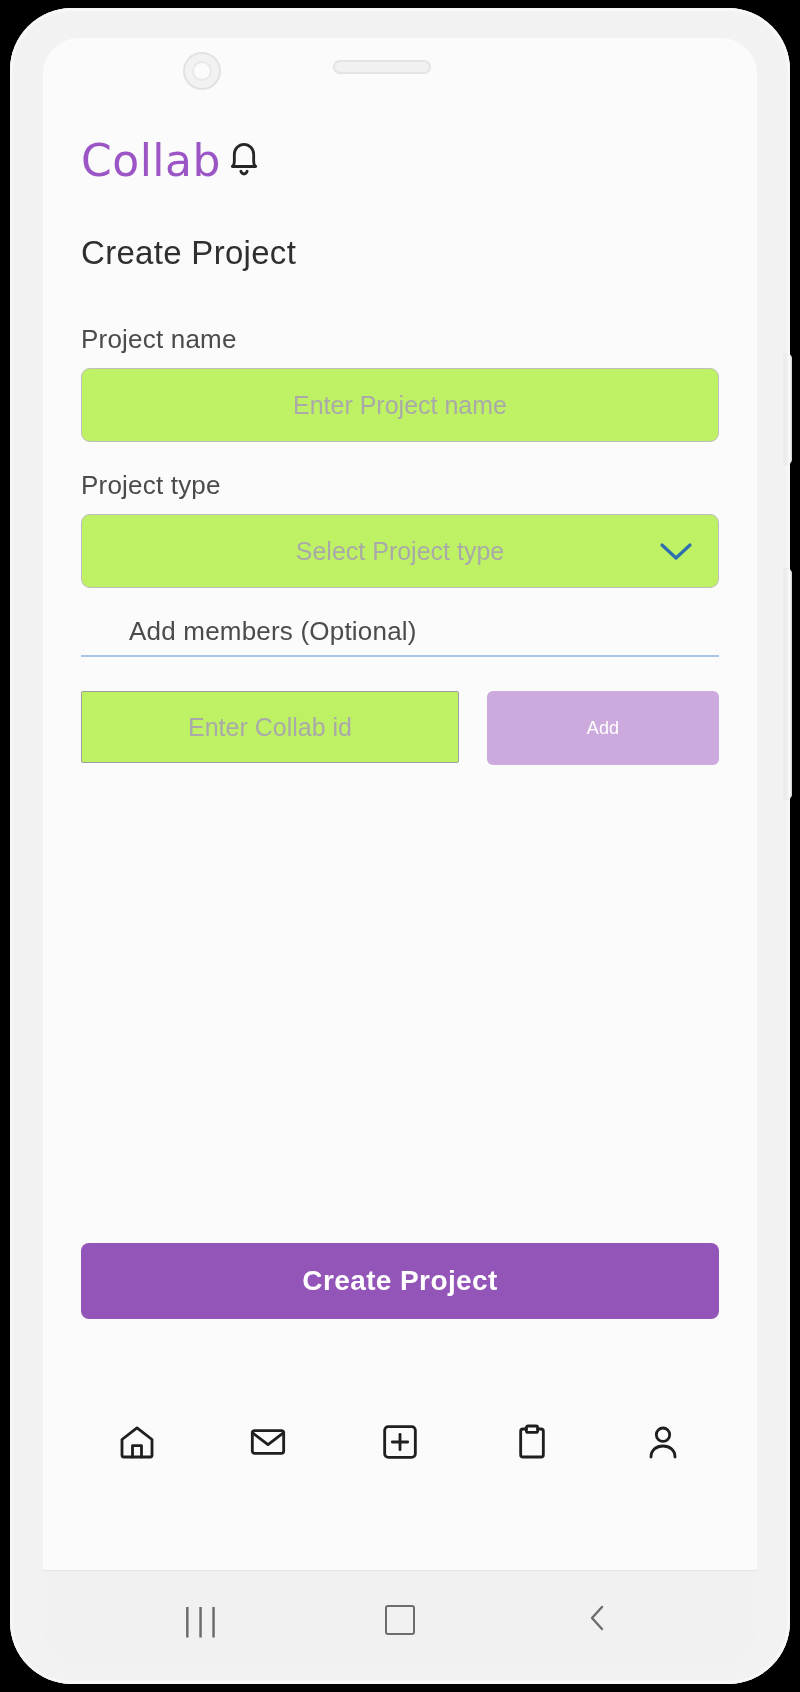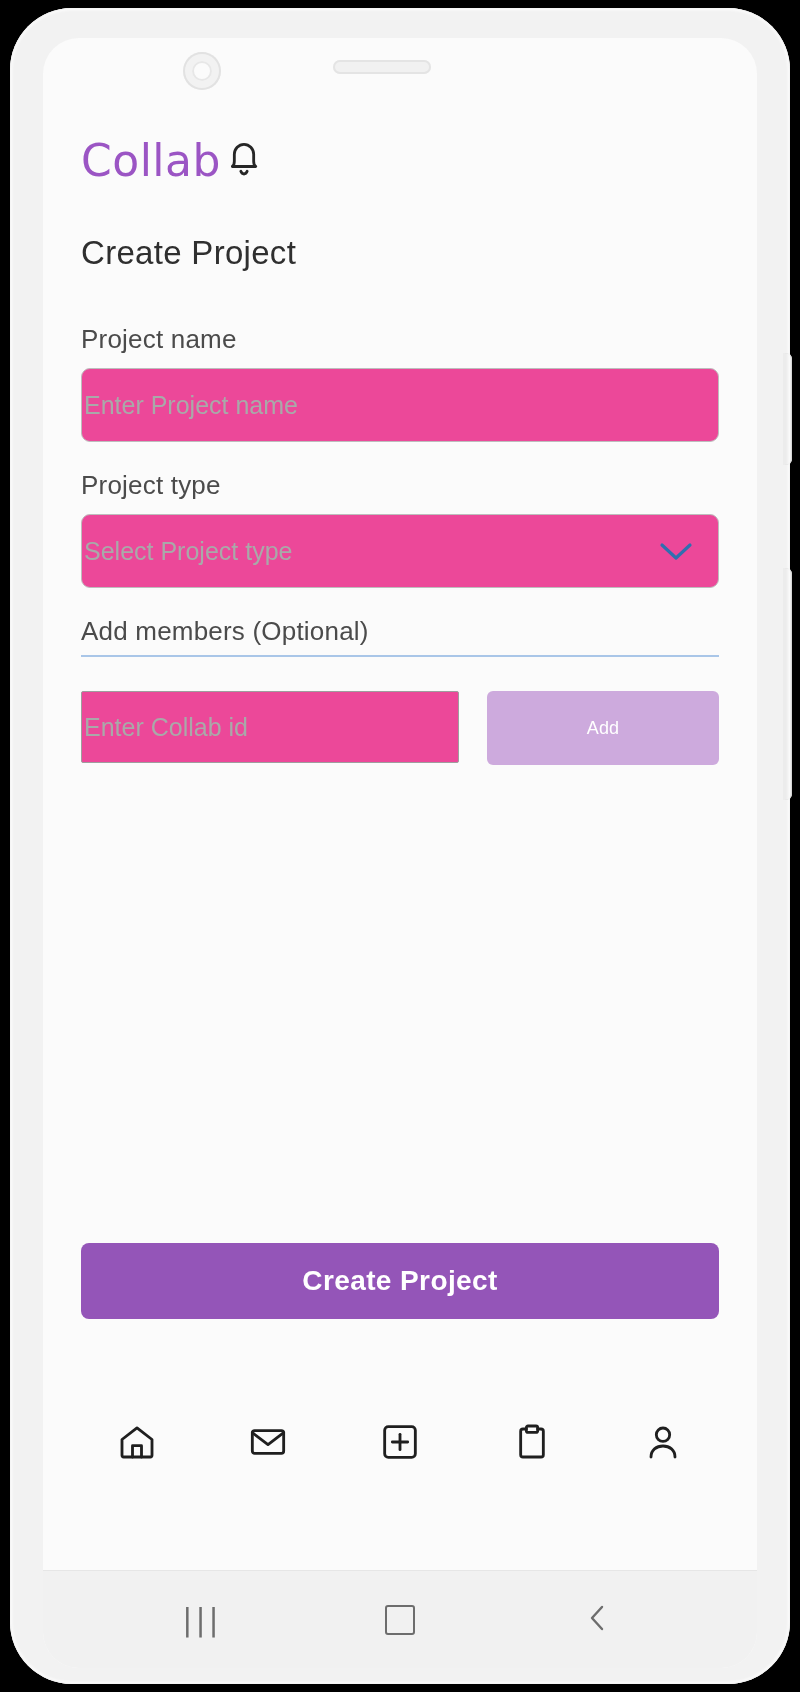--- a/index.html
+++ b/index.html
@@ -139,24 +139,24 @@
     color: #4b4b4b;
     margin-bottom: 13px;
     letter-spacing: 0.2px;
   }
   .text-input {
     width: 100%;
     box-sizing: border-box;
     height: 74px;
     border: 1px solid #bdbdbd;
     border-radius: 9px;
-    background: #ec4899;
+    background: #bef264;
     font-size: 25px;
     color: #3b3b3b;
-    text-align: left;
+    text-align: center;
     font-family: "Liberation Sans", sans-serif;
     outline: none;
   }
   .text-input::placeholder { color: #a9a9a9; }
 
   .select-wrap { position: relative; }
   .select-wrap .text-input { }
   .chevron {
     position: absolute;
     right: 26px;
@@ -165,21 +165,21 @@
     pointer-events: none;
     display: flex;
   }
 
   
   .members-head {
     margin-top: 26px;
     padding-bottom: 8px;
     border-bottom: 2px solid #a9c6e8;
   }
-  .members-head .field-label { margin-bottom: 0; }
+  .members-head .field-label { margin-bottom: 0; margin-left: 48px; }
 
   .members-row {
     display: flex;
     gap: 28px;
     margin-top: 34px;
   }
   .members-row .text-input {
     flex: 0 0 378px;
     height: 72px;
     border-radius: 2px;

